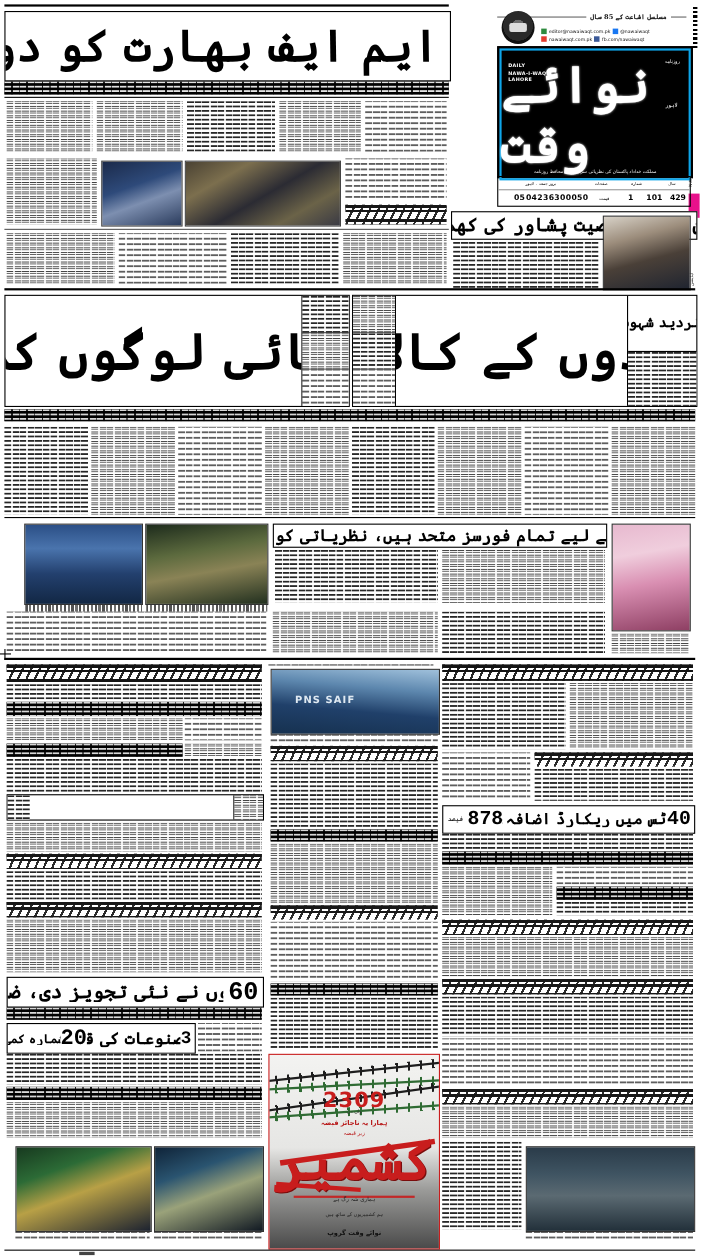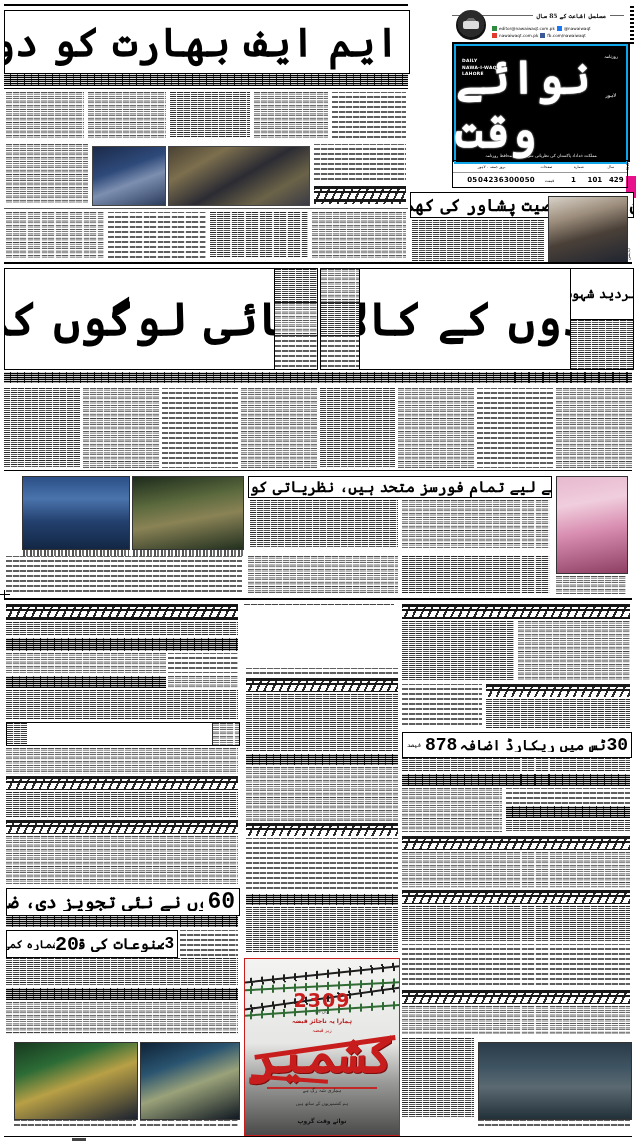--- a/index.html
+++ b/index.html
@@ -352,20 +352,23 @@
     <div class="numbig" style="font-size:16px;padding-right:3px;">3</div>
   </div>
   <div class="txt loose" style="position:absolute;left:180px;top:930px;width:58px;height:26px;"></div>
   <div class="txt dense" style="position:absolute;left:6px;top:958px;width:232px;height:28px;"></div>
   <div class="invert" style="position:absolute;left:6px;top:988px;width:232px;height:12px;overflow:hidden;">
     <div class="txt dense" style="width:100%;height:100%;filter:invert(1);"></div>
   </div>
   <div class="txt" style="position:absolute;left:6px;top:1002px;width:232px;height:32px;"></div>
 
   <div class="txt" style="position:absolute;left:244px;top:604px;width:150px;height:1px;"></div>
+  <div class="ph ph-ship" style="position:absolute;left:246px;top:608px;width:152px;height:58px;border:1px solid #333;">
+    <div style="position:absolute;left:14%;top:40%;color:#dfe9f2;font-size:9px;font-weight:700;letter-spacing:1px;">PNS SAIF</div>
+  </div>
   <div class="txt loose" style="position:absolute;left:246px;top:668px;width:152px;height:8px;"></div>
   <div class="hl" style="position:absolute;left:246px;top:678px;width:152px;height:14px;opacity:.9;"></div>
   <div class="txt dense" style="position:absolute;left:246px;top:694px;width:152px;height:58px;"></div>
   <div class="invert" style="position:absolute;left:246px;top:754px;width:152px;height:11px;overflow:hidden;">
     <div class="txt dense" style="width:100%;height:100%;filter:invert(1);"></div>
   </div>
   <div class="txt" style="position:absolute;left:246px;top:767px;width:152px;height:54px;"></div>
   <div class="hl" style="position:absolute;left:246px;top:823px;width:152px;height:13px;opacity:.9;"></div>
   <div class="txt loose" style="position:absolute;left:246px;top:838px;width:152px;height:54px;"></div>
   <div class="invert" style="position:absolute;left:246px;top:894px;width:152px;height:11px;overflow:hidden;">
@@ -377,21 +380,21 @@
   <div class="txt dense" style="position:absolute;left:402px;top:621px;width:112px;height:60px;"></div>
   <div class="txt" style="position:absolute;left:518px;top:621px;width:112px;height:60px;"></div>
   <div class="hl" style="position:absolute;left:486px;top:684px;width:144px;height:13px;opacity:.9;"></div>
   <div class="txt loose" style="position:absolute;left:402px;top:684px;width:80px;height:44px;"></div>
   <div class="txt dense" style="position:absolute;left:486px;top:699px;width:144px;height:29px;"></div>
 
   <div class="hbox" style="position:absolute;left:402px;top:732px;width:228px;height:24px;background:#fff;display:flex;align-items:center;">
     <div style="width:22px;flex:none;text-align:center;font-size:6px;line-height:1.1;font-family:'DejaVu Serif',serif;">فیصد</div>
     <div class="numbig" style="font-size:18px;">878</div>
     <div class="bigscript" style="flex:1;font-size:14px;">ملکی ایکسپورٹس میں ریکارڈ اضافہ، سہ ماہی میں</div>
-    <div class="numbig" style="font-size:18px;padding-right:3px;">30</div>
+    <div class="numbig" style="font-size:18px;padding-right:3px;">40</div>
   </div>
   <div class="txt dense" style="position:absolute;left:402px;top:758px;width:228px;height:14px;"></div>
   <div class="invert" style="position:absolute;left:402px;top:774px;width:228px;height:12px;overflow:hidden;">
     <div class="txt dense" style="width:100%;height:100%;filter:invert(1);"></div>
   </div>
   <div class="txt" style="position:absolute;left:402px;top:788px;width:100px;height:44px;"></div>
   <div class="txt loose" style="position:absolute;left:506px;top:788px;width:124px;height:16px;"></div>
   <div class="invert" style="position:absolute;left:506px;top:806px;width:124px;height:12px;overflow:hidden;">
     <div class="txt dense" style="width:100%;height:100%;filter:invert(1);"></div>
   </div>

